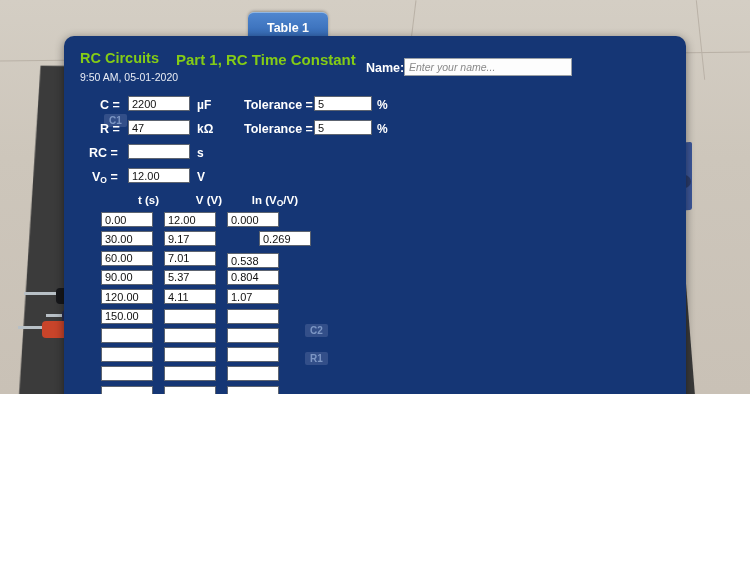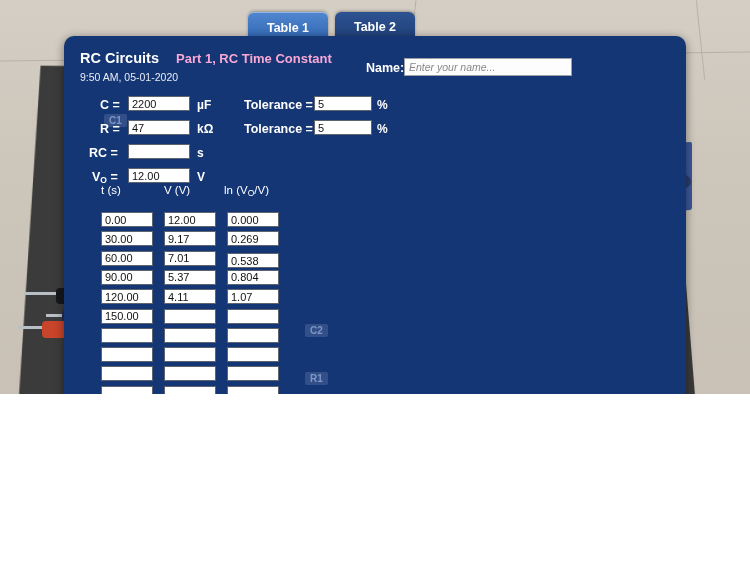--- a/index.html
+++ b/index.html
@@ -196,25 +196,25 @@
   }
   .panel-lower {
     position:absolute; left:0; top:455px; width:622px; height:47px;
     background:#2f5aa5;
   }
   .panel-lower-seam { position:absolute; left:88px; top:455px; width:1px; height:47px; background:#27508f;}
   .panel-lower-seam2{ position:absolute; left:508px; top:455px; width:1px; height:47px; background:#27508f;}
 
   .p-title {
     position:absolute; left:16px; top:14px;
-    color:#ffffff; font-size:14.5px; font-weight:bold;
+    color:#84cc16; font-size:14.5px; font-weight:bold;
   }
   .p-subtitle {
     position:absolute; left:112px; top:15px;
-    color:#f9a8d4; font-size:13px; font-weight:bold;
+    color:#84cc16; font-size:15px; font-weight:bold;
   }
   .p-time {
     position:absolute; left:16px; top:35px;
     color:#e8ecf4; font-size:10.5px;
   }
   .name-label {
     position:absolute; left:302px; top:25px;
     color:#ffffff; font-size:12.5px; font-weight:bold;
   }
   .name-input {
@@ -261,23 +261,23 @@
   .r-rc   { left:25px;  top:110px; }
   .f-rc   { left:64px;  top:108px; width:62px; }
   .u-s    { left:133px; top:110px; }
 
   .r-vo   { left:28px;  top:134px; }
   .f-vo   { left:64px;  top:132px; width:62px; }
   .u-v    { left:133px; top:134px; }
 
   
   .th {
-    position:absolute; top:148px;
-    color:#ffffff; font-size:11.5px; font-weight:normal;
-    text-align:left; width:58px;
+    position:absolute; top:158px;
+    color:#ffffff; font-size:11.5px; font-weight:bold;
+    text-align:right; width:58px;
   }
   .th1 { left:37px; }
   .th2 { left:100px; }
   .th3 { left:160px; width:74px; }
   .cell {
     position:absolute; width:52px; height:15px;
     background:#ffffff; border:1px solid #5d6470;
     font-size:11px; font-family:"Liberation Sans", sans-serif;
     padding:0 3px; color:#111;
   }
@@ -384,39 +384,38 @@
 
   <div class="wire-small eq">
     <div class="ws-a"></div>
       <div class="ws-b"></div>
       <div class="ws-c"></div>
       <div class="ws-d"></div>
   </div>
 
   <div class="tabs">
     <div class="tab tab1 tab-active">Table 1</div>
-    <div class="tab tab2 tab-inactive">Table 2</div>
   </div>
 
   <div class="panel">
 
     <div class="panel-lower"></div>
     <div class="panel-lower-seam"></div>
     <div class="panel-lower-seam2"></div>
 
     <div class="p-title">RC Circuits</div>
     <div class="p-subtitle">Part 1, RC Time Constant</div>
     <div class="p-time">9:50 AM, 05-01-2020</div>
 
     <div class="name-label">Name:</div>
     <input class="name-input" type="text" placeholder="Enter your name..." style="">
 
     <span class="comp-tag" style="left:40px;top:78px;opacity:.85">C1</span>
     <span class="comp-tag" style="left:241px;top:288px;opacity:.85">C2</span>
-    <span class="comp-tag" style="left:241px;top:336px;opacity:.85">R1</span>
+    <span class="comp-tag" style="left:241px;top:316px;opacity:.85">R1</span>
     <span class="comp-tag" style="left:241px;top:364px;opacity:.85">R2</span>
 
     <span class="lbl r-c">C =</span>
     <input class="fld f-c" value="2200" style="">
     <span class="unit u-uf">µF</span>
     <span class="lbl r-tol1">Tolerance =</span>
     <input class="fld f-tol1" value="5" style="">
     <span class="unit u-pc1">%</span>
 
     <span class="lbl r-r">R =</span>
@@ -437,21 +436,21 @@
     <div class="th th1">t (s)</div>
     <div class="th th2">V (V)</div>
     <div class="th th3"><span>ln (V</span><span class="sub">O</span><span>/V)</span></div>
 
     <div id="table-cells">
         <input class="cell col1" value="0.00" style="top: 176px;">
         <input class="cell col2" value="12.00" style="top: 176px;">
         <input class="cell col3" value="0.000" style="top: 176px;">
         <input class="cell col1" value="30.00" style="top: 195.3px;">
         <input class="cell col2" value="9.17" style="top: 195.3px;">
-        <input class="cell col3" value="0.269" style="top: 195.3px;">
+        <input class="cell col3" value="0.269" style="top: 195.3px; margin-left: 32px;">
         <input class="cell col1" value="60.00" style="top: 214.6px;">
         <input class="cell col2" value="7.01" style="top: 214.6px;">
         <input class="cell col3" value="0.538" style="top: 217px;">
         <input class="cell col1" value="90.00" style="top: 233.9px;">
         <input class="cell col2" value="5.37" style="top: 233.9px;">
         <input class="cell col3" value="0.804" style="top: 233.9px;">
         <input class="cell col1" value="120.00" style="top: 253.2px;">
         <input class="cell col2" value="4.11" style="top: 253.2px;">
         <input class="cell col3" value="1.07" style="top: 253.2px;">
         <input class="cell col1" value="150.00" style="top: 272.5px;">

